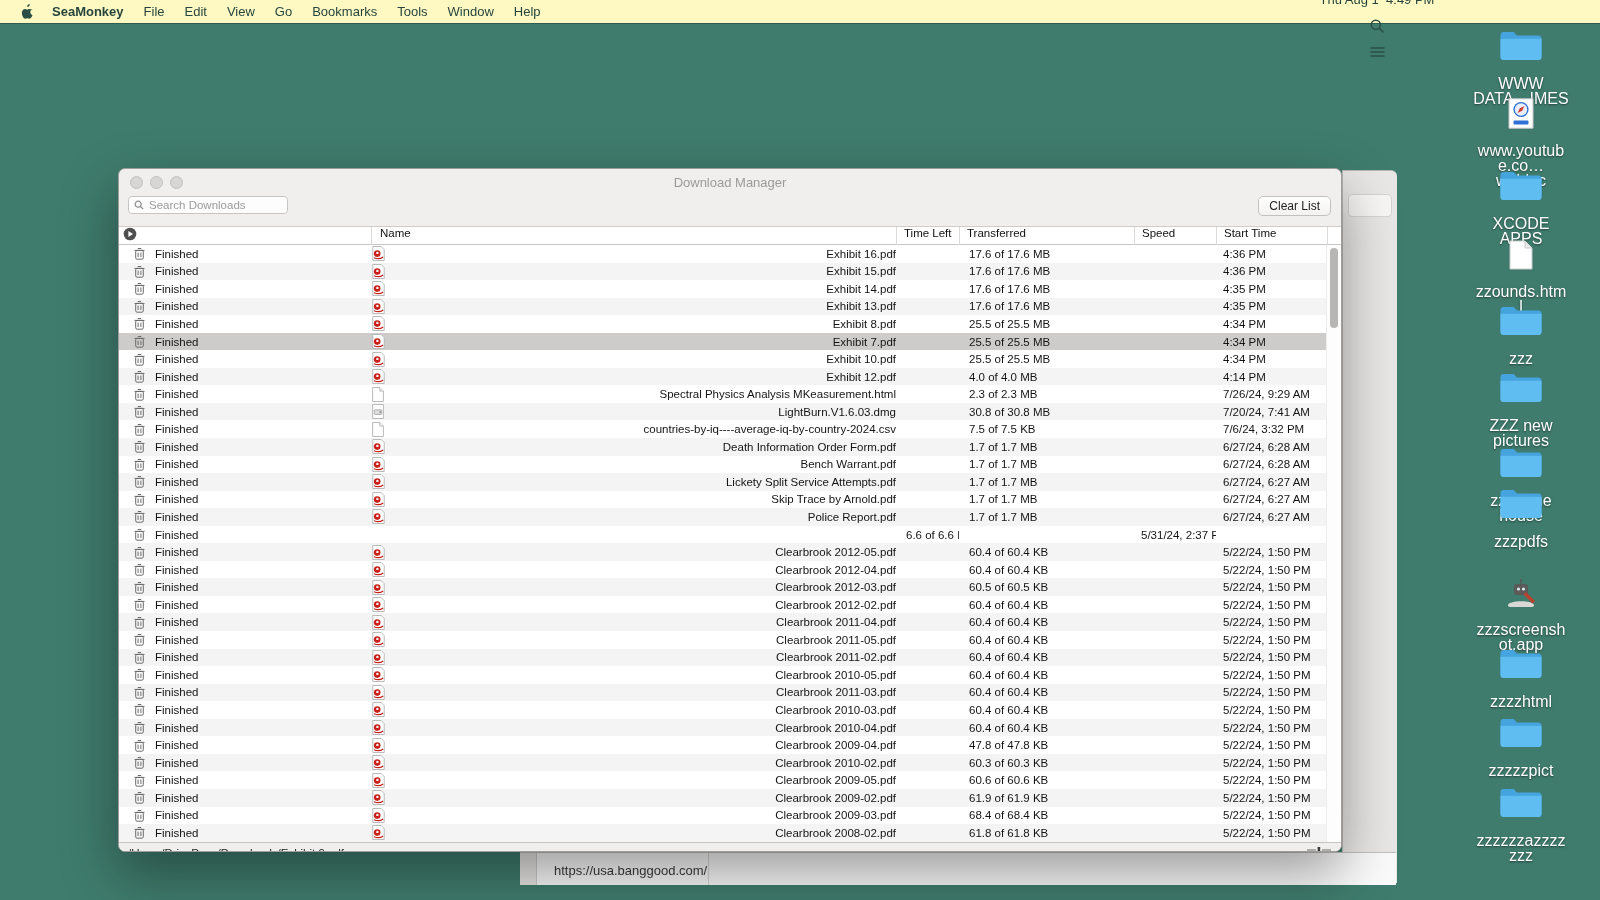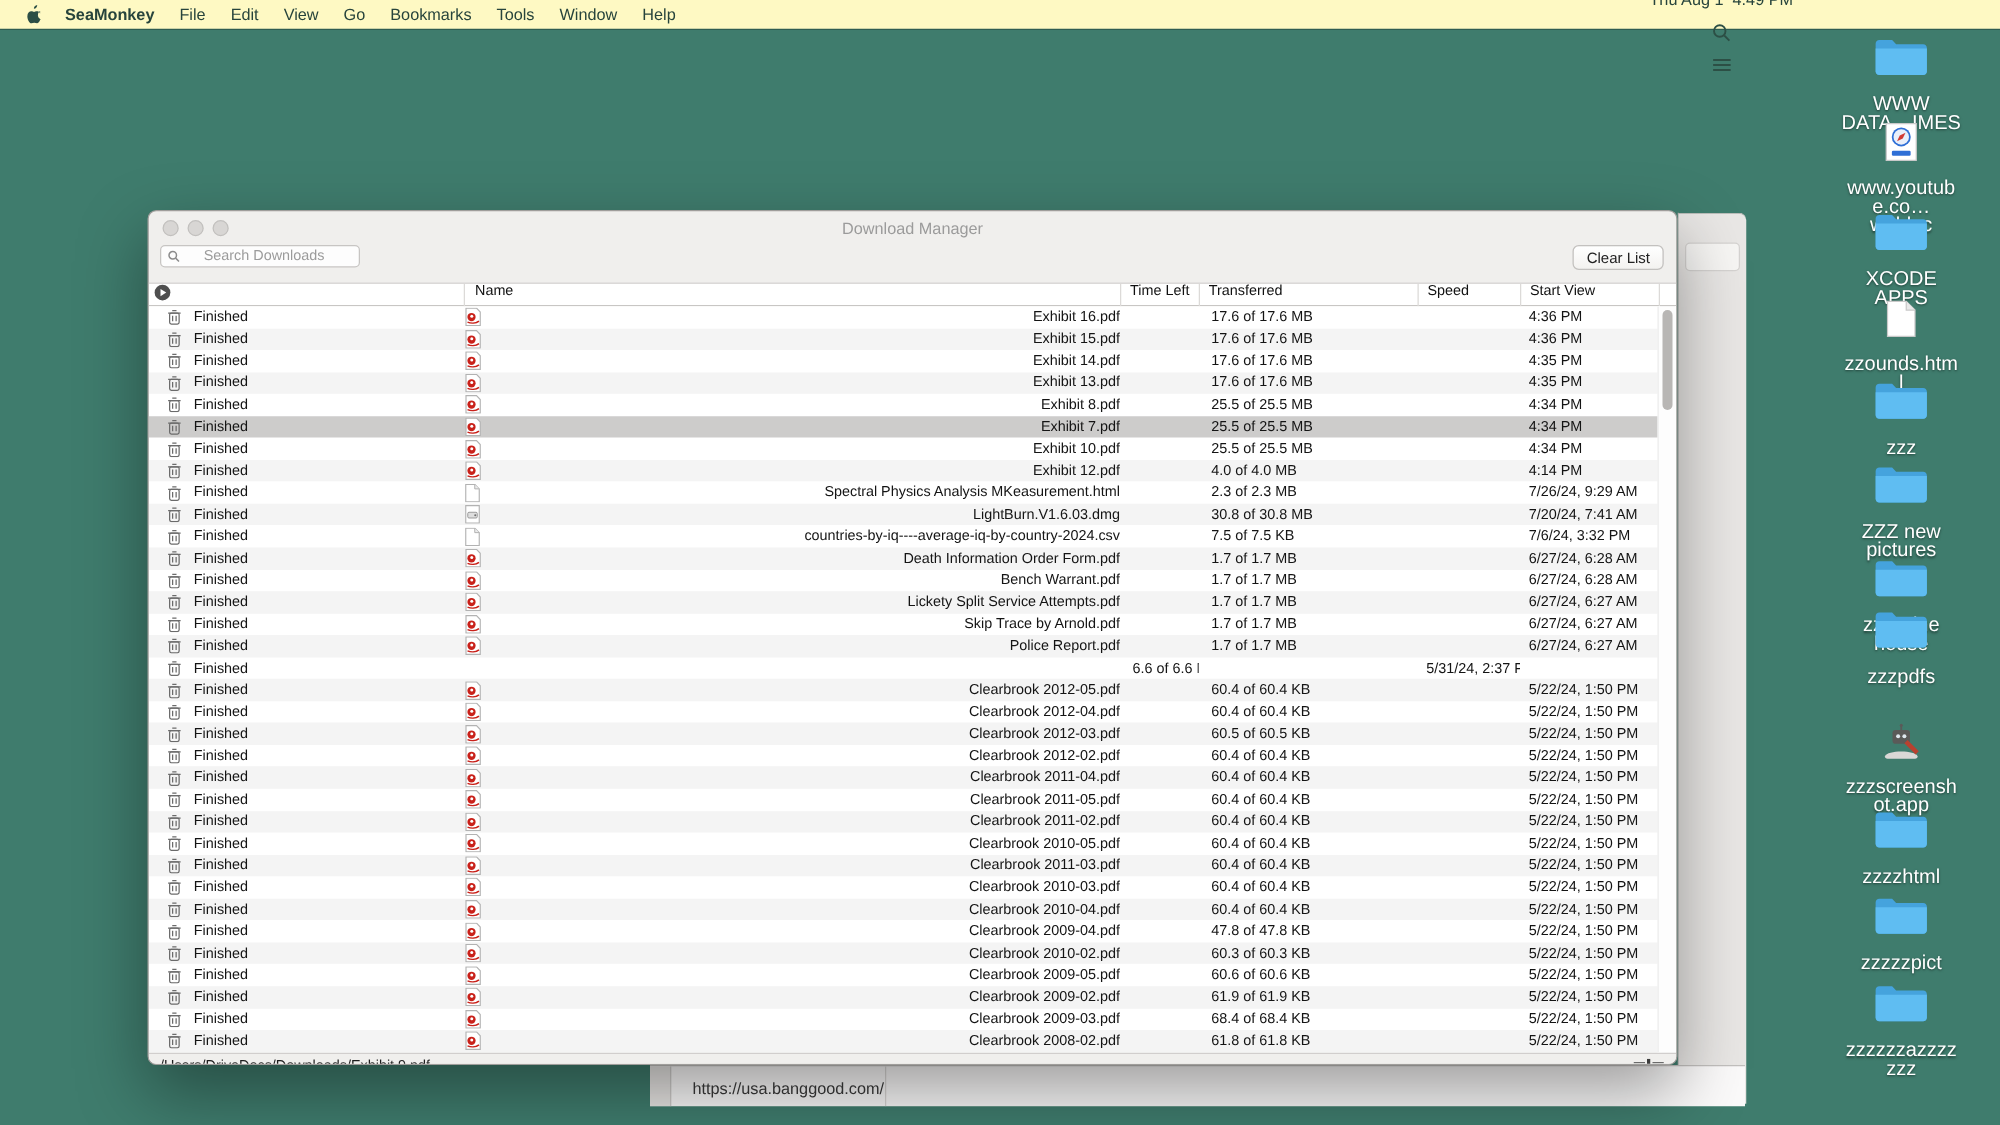--- a/index.html
+++ b/index.html
@@ -60,21 +60,21 @@
   .lights{position:absolute;left:11px;top:7px;display:flex;gap:7px;}
   .light{width:13px;height:13px;border-radius:50%;background:#d8d6d4;border:1px solid #c2c0be;box-sizing:border-box;}
   .title{
     position:absolute;left:0;right:0;top:6px;text-align:center;
     color:#9b9b9b;font-size:13px;
   }
   .toolbar{position:relative;height:23px;}
   .searchbox{
     position:absolute;left:9px;top:0px;width:160px;height:18px;
     background:#fdfdfd;border:1px solid #c7c5c3;border-radius:4px;
-    display:flex;align-items:center;padding:0 5px;box-sizing:border-box;gap:17px;
+    display:flex;align-items:center;padding:0 5px;box-sizing:border-box;gap:3px;
   }
   .searchbox input{
     border:none;outline:none;background:transparent;flex:1;
     font-size:11.5px;color:#333;font-family:inherit;min-width:0;
   }
   .searchbox input::placeholder{color:#9b9b9b;}
   .clearbtn{
     position:absolute;right:10px;top:0;height:20px;padding:0 10px;
     background:linear-gradient(#ffffff,#f3f2f0);border:1px solid #c3c1bf;border-radius:5px;
     font-size:12px;color:#222;font-family:inherit;line-height:18px;cursor:default;
@@ -286,21 +286,21 @@
     <div class="hcell hc-pad">
       <span>Time Left</span>
     </div>
     <div class="hcell hc-pad">
       <span>Transferred</span>
     </div>
     <div class="hcell hc-pad">
       <span>Speed</span>
     </div>
     <div class="hcell hc-start">
-      <span>Start View</span>
+      <span>Start Time</span>
       <span class="icon-inline">
           <svg width="10" height="7" viewBox="0 0 10 7">
             <path d="M1 1l4 4 4-4" fill="none" stroke="#4a4a4a" stroke-width="1.4"></path>
           </svg>
         </span>
     </div>
     <div class="hcell" style="justify-content:center;">
       <span class="icon-inline">
           <svg width="13" height="13" viewBox="0 0 13 13">
             <rect x=".5" y=".5" width="11" height="8.5" fill="#fff" stroke="#8c8c8c"></rect>

